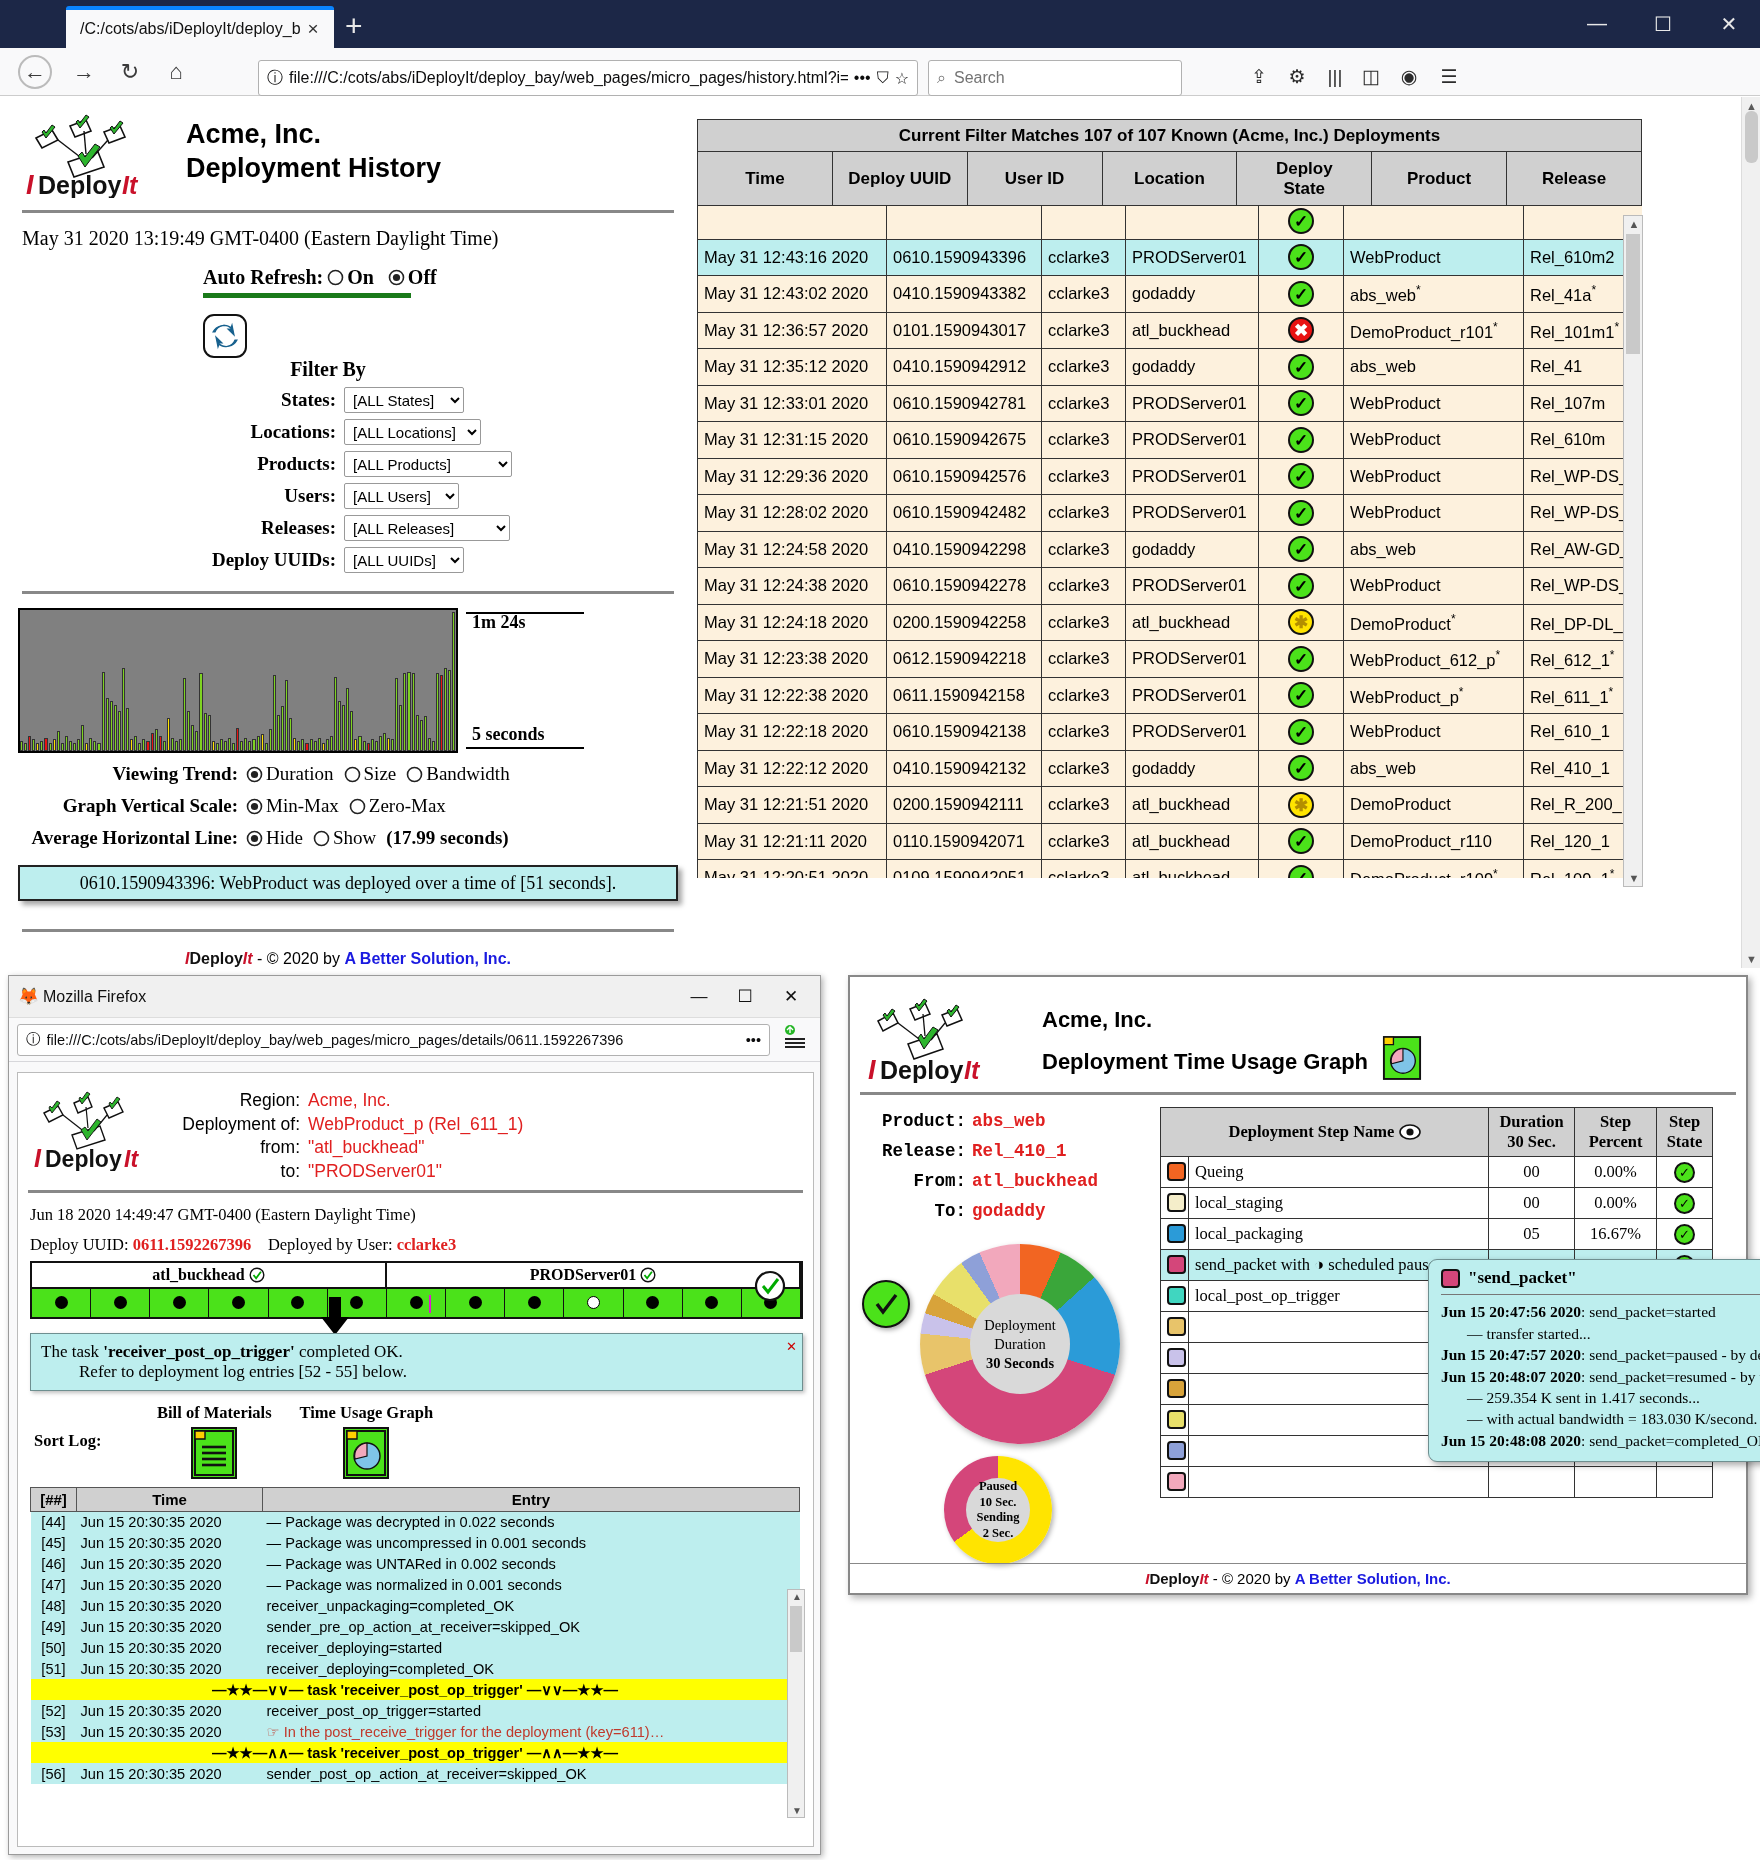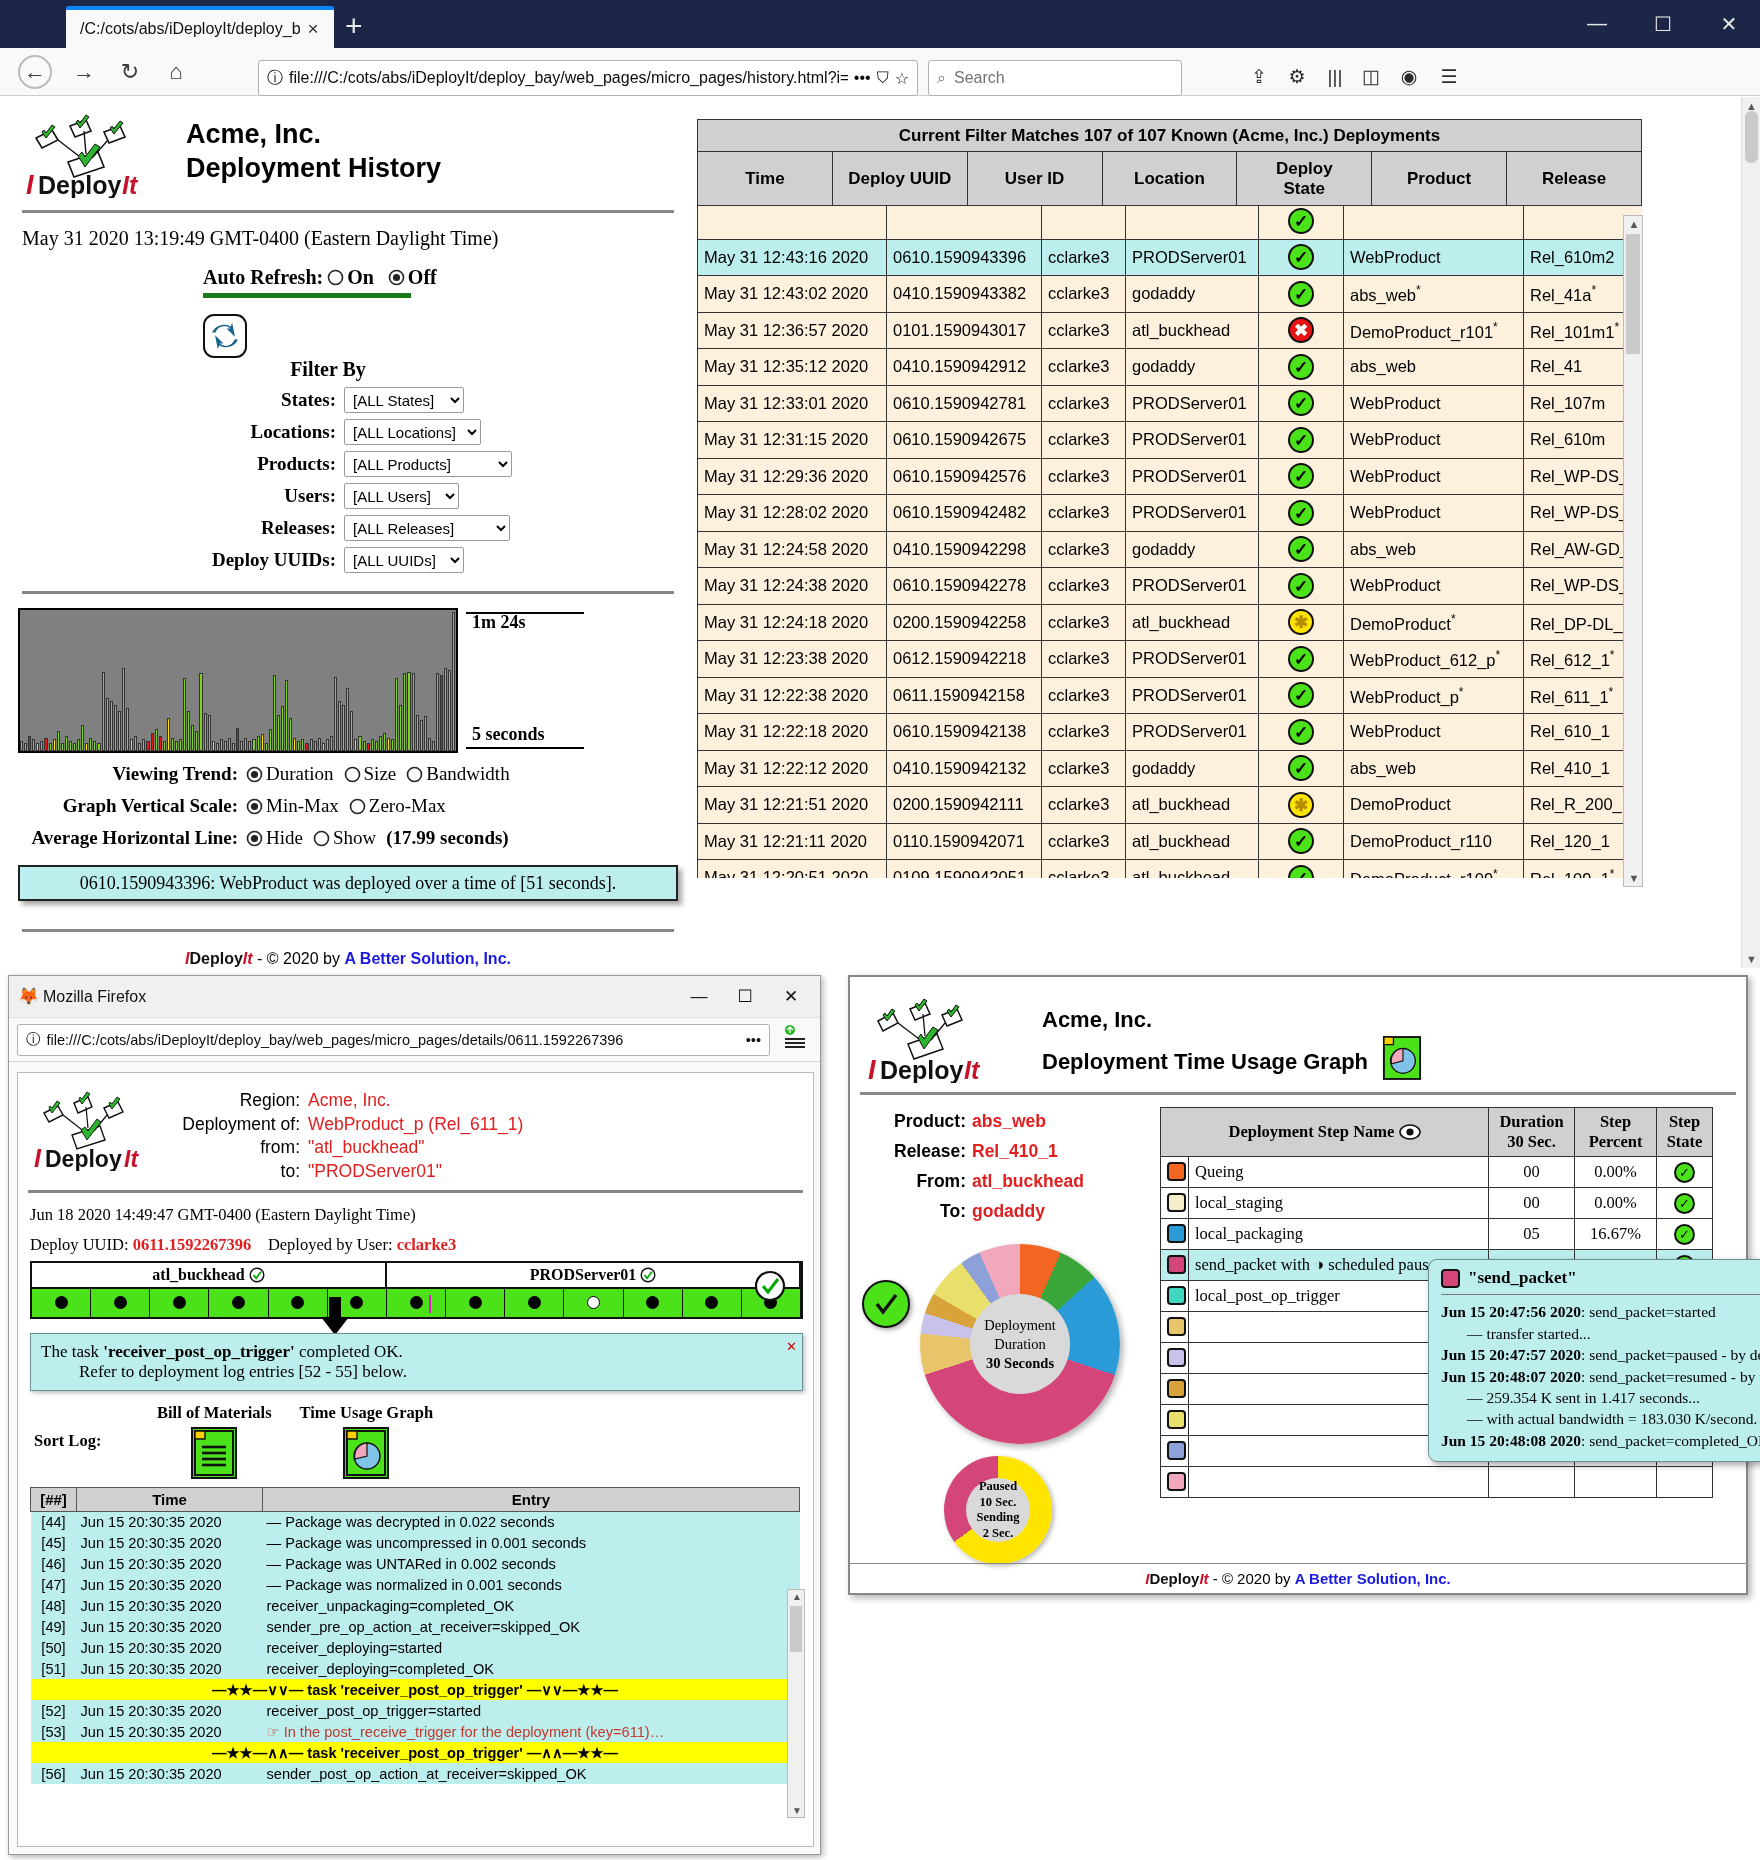--- a/index.html
+++ b/index.html
@@ -179,21 +179,21 @@
   #tug-window{
     position:absolute; left:848px; top:975px; width:900px; height:620px;
     background:#fff; border:2px solid #888; box-shadow:3px 3px 7px rgba(0,0,0,.3);
   }
   .t-hdr{ display:flex; padding:10px 12px 0 12px;}
   .t-logo{ width:140px; height:96px; position:relative;}
   .t-title{ font-weight:bold; font-size:22px; line-height:1.35; padding-top:18px; padding-left:40px;}
   .t-rule{ height:3px; background:#888; margin:4px 10px 0 10px;}
   .t-main{ display:flex; padding:12px 10px 0 10px; }
   .t-left{ width:300px; }
-  .t-meta{ font-family:Liberation Sans, sans-serif; font-weight:bold; font-size:17.5px; line-height:1.7;}
+  .t-meta{ font-family:Liberation Mono, monospace; font-weight:bold; font-size:17.5px; line-height:1.7;}
   .t-meta .r{ display:flex; }
   .t-meta .k{ width:112px; text-align:right; padding-right:6px;}
   .t-meta .v{ color:#e02020;}
   .donutwrap{ position:relative; margin-top:18px; height:250px;}
   .donut{ position:absolute; left:60px; top:0; width:200px; height:200px; border-radius:50%;
           box-shadow:3px 3px 6px rgba(0,0,0,.3);}
   .donut .hole{ position:absolute; left:50px; top:50px; width:100px; height:100px; border-radius:50%;
                 background:#d9d9d9; display:flex; flex-direction:column; align-items:center; justify-content:center;
                 font-family:"Liberation Serif", serif; font-size:14.5px; text-align:center; line-height:1.3;}
   .okbig{ position:absolute; left:2px; top:36px; width:48px; height:48px; border-radius:50%; background:#4be21a;

